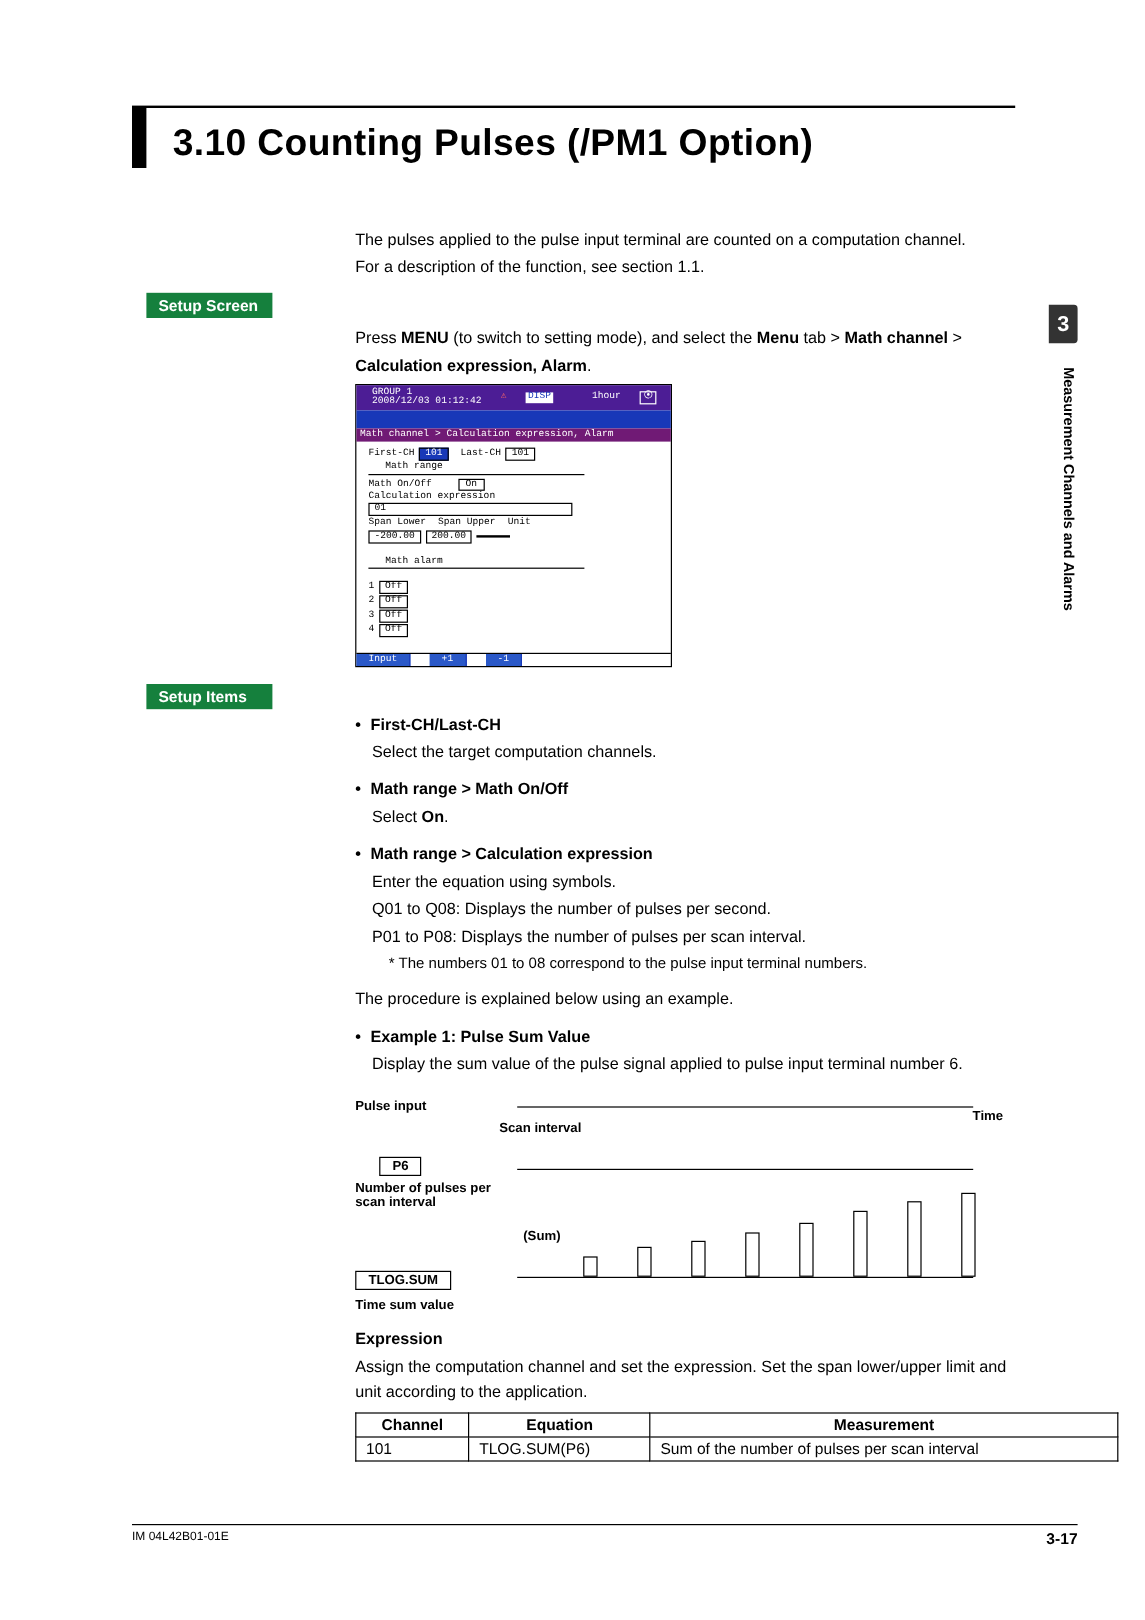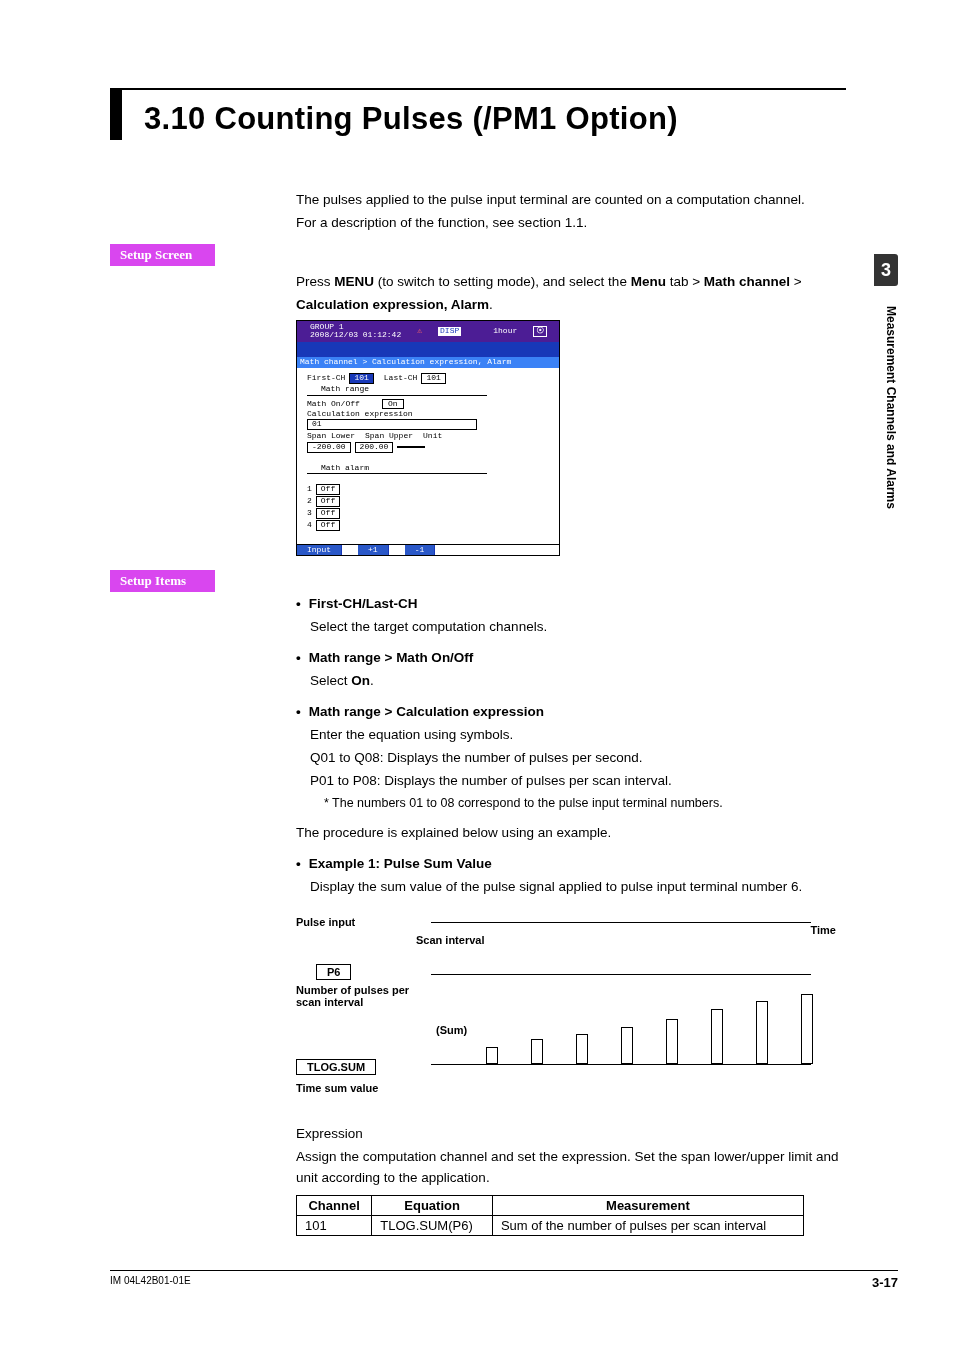--- a/index.html
+++ b/index.html
@@ -60,28 +60,27 @@
     }
     .title {
       font-size: 31px;
       font-weight: bold;
       letter-spacing: 0.3px;
     }
     .body { margin-left: 186px; }
     p { line-height: 1.55; margin-bottom: 2px; }
     .section-label {
       position: absolute;
-      left: 0;
-      background: #d946ef;
+      left: 12px;
+      background: #15803d;
       color: #fff;
       font-weight: bold;
       font-size: 13px;
       padding: 3px 10px;
       min-width: 105px;
-      font-family: Liberation Serif, serif;
     }
     .gap { height: 14px; }
     .bullet-head {
       font-weight: bold;
       margin-top: 10px;
     }
     .bullet-head::before {
       content: "•";
       margin-right: 8px;
     }
@@ -107,21 +106,21 @@
       gap: 16px;
     }
     .shot-title .grp { flex: 0 0 auto; }
     .shot-title .disp {
       background: #fff;
       color: #1838b8;
       padding: 0 2px;
     }
     .shot-title .bar { background:#3a5ad0; height:8px; flex:1; }
     .shot-sub {
-      background: #3b82f6;
+      background: #701a75;
       color: #fff;
       padding: 1px 3px;
     }
     .shot-body { padding: 4px 6px 4px 10px; color:#000; }
     .shot-row { display:flex; align-items:center; gap:4px; margin:1px 0; }
     .fld { border:1px solid #000; padding:0 4px; background:#fff; min-width:22px; text-align:center; }
     .sel { background:#1838b8; color:#fff; border:1px solid #000; padding:0 4px; }
     .fieldset-label { margin-left:14px; }
     .fieldset-line { border-top:1px solid #000; margin:1px 0 3px 0; width:180px; }
     .shot-foot { display:flex; gap:16px; border-top:1px solid #000; margin-top:8px; }
@@ -137,21 +136,21 @@
       font-size: 11px;
       font-weight: bold;
     }
     .dlabel { position:absolute; }
     .pbox { border:1.5px solid #000; padding:1px 10px; display:inline-block; }
     .axis { position:absolute; background:#000; }
 
     
     table.eq {
       border-collapse: collapse;
-      width: 508px;
+      width: 636px;
       margin-top: 6px;
       font-size: 13px;
     }
     table.eq th, table.eq td {
       border: 1px solid #000;
       padding: 2px 8px;
     }
     table.eq th { font-weight: bold; text-align: center; }
 
     .footer {
@@ -310,21 +309,21 @@
       <div style="position:absolute; left:325px; top:123px; width:12px; height:37px; border:1px solid #000;"></div>
       <div style="position:absolute; left:370px; top:115px; width:12px; height:45px; border:1px solid #000;"></div>
       <div style="position:absolute; left:415px; top:105px; width:12px; height:55px; border:1px solid #000;"></div>
       <div style="position:absolute; left:460px; top:97px;  width:12px; height:63px; border:1px solid #000;"></div>
       <div style="position:absolute; left:505px; top:90px;  width:12px; height:70px; border:1px solid #000;"></div>
 
       <span class="dlabel pbox" style="left:0; top:155px;">TLOG.SUM</span>
       <span class="dlabel" style="left:0; top:178px;">Time sum value</span>
     </div>
 
-    <p style="font-weight:normal; margin-top:20px;">Expression</p>
+    <p style="font-weight:bold; margin-top:2px;">Expression</p>
     <p>Assign the computation channel and set the expression. Set the span lower/upper limit and unit according to the application.</p>
 
     <table class="eq">
       <tbody>
           <tr>
         <th>Channel</th>
         <th>Equation</th>
         <th>Measurement</th>
       </tr>
       <tr>

